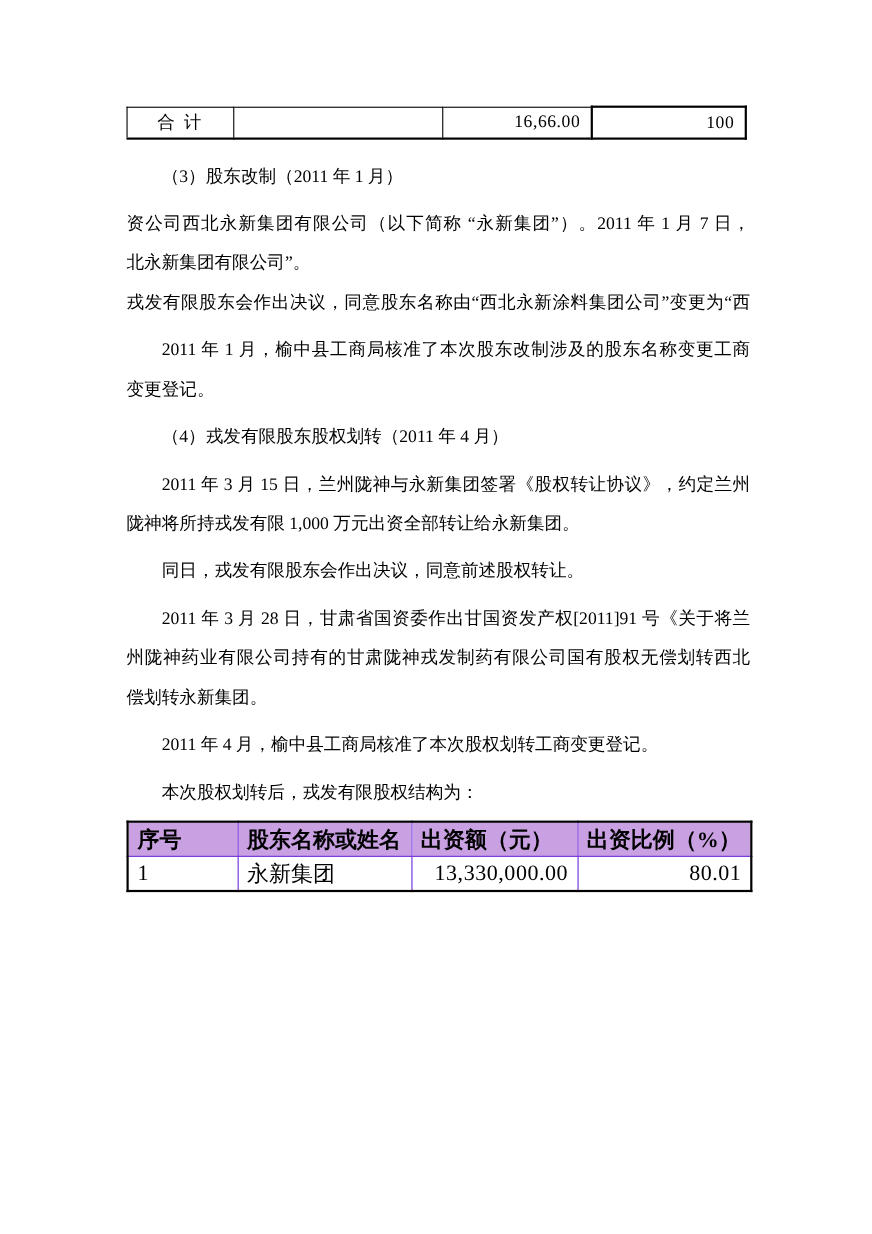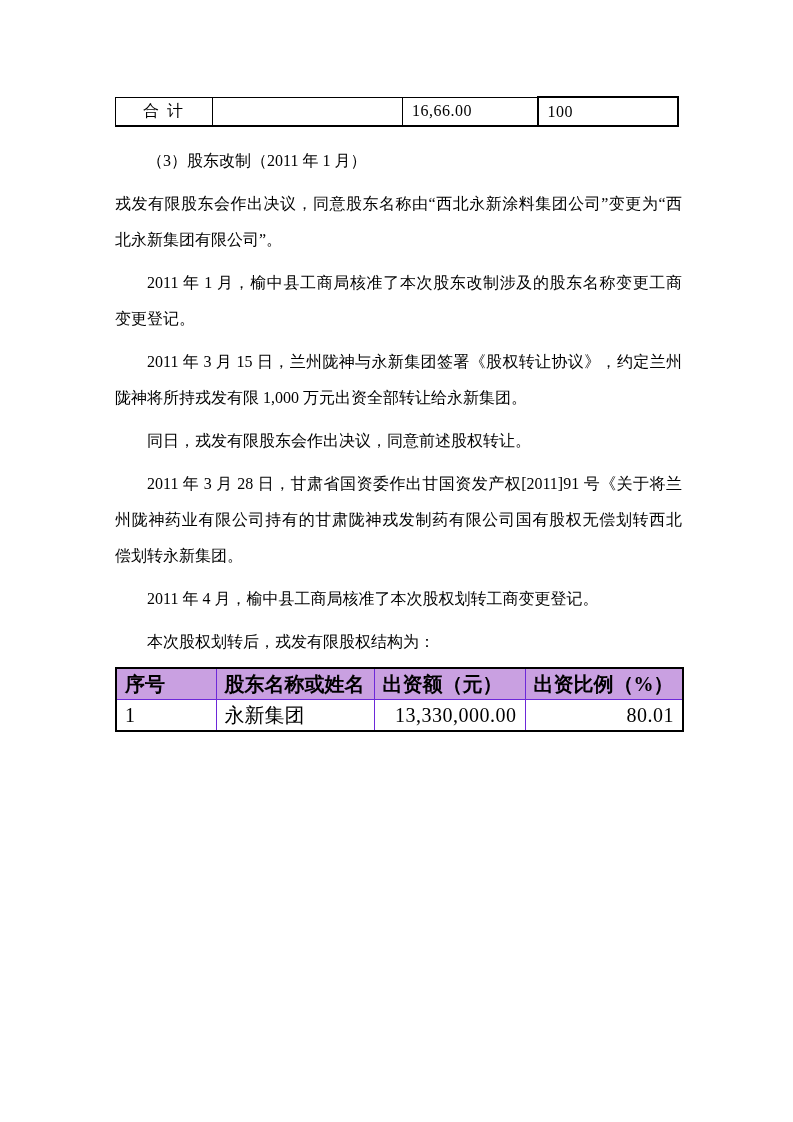--- a/index.html
+++ b/index.html
@@ -16,21 +16,21 @@
   
   table{border-collapse:collapse;table-layout:fixed;}
   .top-table{width:562px;margin:0 0 16px 0;border-bottom:2px solid #000;}
   .top-table td{
     border:1px solid #000;
     height:27px;font-size:16px;padding:0 9px;
     overflow:hidden;white-space:nowrap;
   }
   .top-table td.center{text-align:center;letter-spacing:2px;}
   .top-table td.thickbox{border:2px solid #000;}
-  .num{letter-spacing:0.5px;}
+  .num{text-align:right;letter-spacing:0.5px;}
   
   .block{margin:0 0 7px 0;}
   .block.heading{margin:4px 0 7px 0;}
   .line{font-size:16px;line-height:36px;width:567px;}
   .line.just{text-align:justify;text-align-last:justify;}
   .line.indent{text-indent:2em;}
   
   .share-table{width:567px;margin:3px 0 10px 0;border:2px solid #000;}
   .share-table th,.share-table td{
     border:1px solid #6d28d9;font-size:20px;height:30px;
@@ -68,26 +68,30 @@
         <td class="num thickbox">100</td>
       </tr>
     </tbody>
   </table>
 
   <div id="before-table">
       <div class="block heading">
         <div class="line indent">（3）股东改制（2011 年 1 月）</div>
       </div>
       <div class="block paragraph">
+        <div class="line just">资公司西北永新集团有限公司（以下简称 “永新集团”）。2011 年 1 月 7 日，</div>
+        <div class="line">北永新集团有限公司”。</div>
         <div class="line just">戎发有限股东会作出决议，同意股东名称由“西北永新涂料集团公司”变更为“西</div>
-        <div class="line">北永新集团有限公司”。</div>
       </div>
       <div class="block paragraph">
         <div class="line indent just">2011 年 1 月，榆中县工商局核准了本次股东改制涉及的股东名称变更工商</div>
         <div class="line">变更登记。</div>
+      </div>
+      <div class="block heading">
+        <div class="line indent">（4）戎发有限股东股权划转（2011 年 4 月）</div>
       </div>
       <div class="block paragraph">
         <div class="line indent just">2011 年 3 月 15 日，兰州陇神与永新集团签署《股权转让协议》，约定兰州</div>
         <div class="line">陇神将所持戎发有限 1,000 万元出资全部转让给永新集团。</div>
       </div>
       <div class="block paragraph">
         <div class="line indent">同日，戎发有限股东会作出决议，同意前述股权转让。</div>
       </div>
       <div class="block paragraph">
         <div class="line indent just">2011 年 3 月 28 日，甘肃省国资委作出甘国资发产权[2011]91 号《关于将兰</div>

